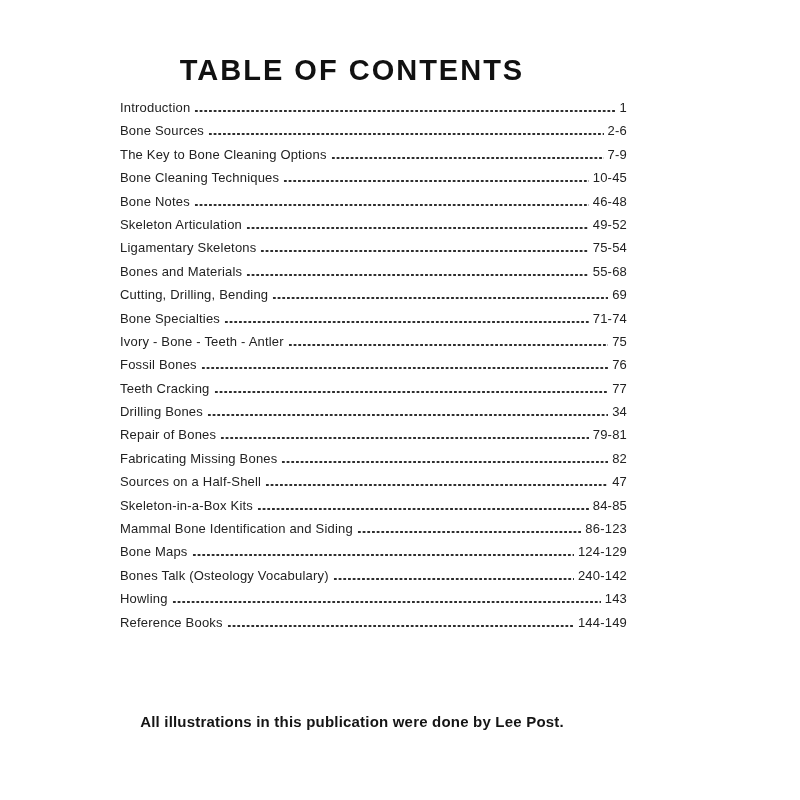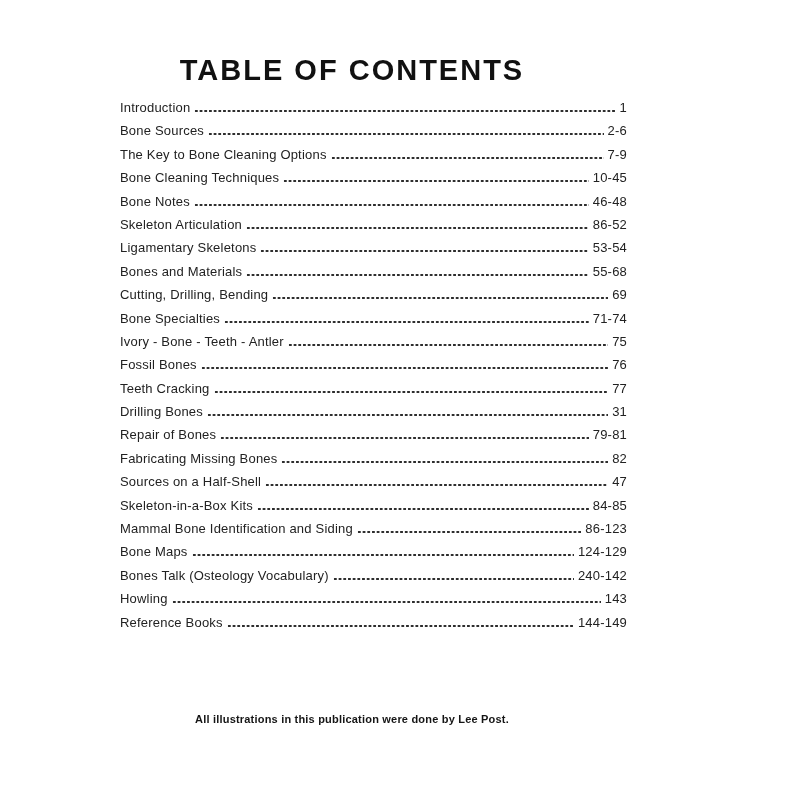--- a/index.html
+++ b/index.html
@@ -51,21 +51,21 @@
     background-repeat: repeat-x;
     background-position: left center;
   }
   .toc-pages {
     white-space: nowrap;
     letter-spacing: 0.2px;
   }
   .footer {
     margin-top: 84px;
     text-align: center;
-    font-size: 11px;
+    font-size: 15px;
     font-weight: 700;
     color: #151515;
     letter-spacing: 0.2px;
   }
 </style>
 </head>
 <body>
 
 <div class="page">
   <h1 class="title">TABLE OF CONTENTS</h1>
@@ -97,27 +97,27 @@
 
   <div class="toc-row">
     <span class="toc-label">Bone Notes</span>
     <span class="toc-leader"></span>
     <span class="toc-pages">46-48</span>
   </div>
 
   <div class="toc-row">
     <span class="toc-label">Skeleton Articulation</span>
     <span class="toc-leader"></span>
-    <span class="toc-pages">86-52</span>
+    <span class="toc-pages">49-52</span>
   </div>
 
   <div class="toc-row">
     <span class="toc-label">Ligamentary Skeletons</span>
     <span class="toc-leader"></span>
-    <span class="toc-pages">53-54</span>
+    <span class="toc-pages">75-54</span>
   </div>
 
   <div class="toc-row">
     <span class="toc-label">Bones and Materials</span>
     <span class="toc-leader"></span>
     <span class="toc-pages">55-68</span>
   </div>
 
   <div class="toc-row">
     <span class="toc-label">Cutting, Drilling, Bending</span>
@@ -146,21 +146,21 @@
 
   <div class="toc-row">
     <span class="toc-label">Teeth Cracking</span>
     <span class="toc-leader"></span>
     <span class="toc-pages">77</span>
   </div>
 
   <div class="toc-row">
     <span class="toc-label">Drilling Bones</span>
     <span class="toc-leader"></span>
-    <span class="toc-pages">31</span>
+    <span class="toc-pages">34</span>
   </div>
 
   <div class="toc-row">
     <span class="toc-label">Repair of Bones</span>
     <span class="toc-leader"></span>
     <span class="toc-pages">79-81</span>
   </div>
 
   <div class="toc-row">
     <span class="toc-label">Fabricating Missing Bones</span>

